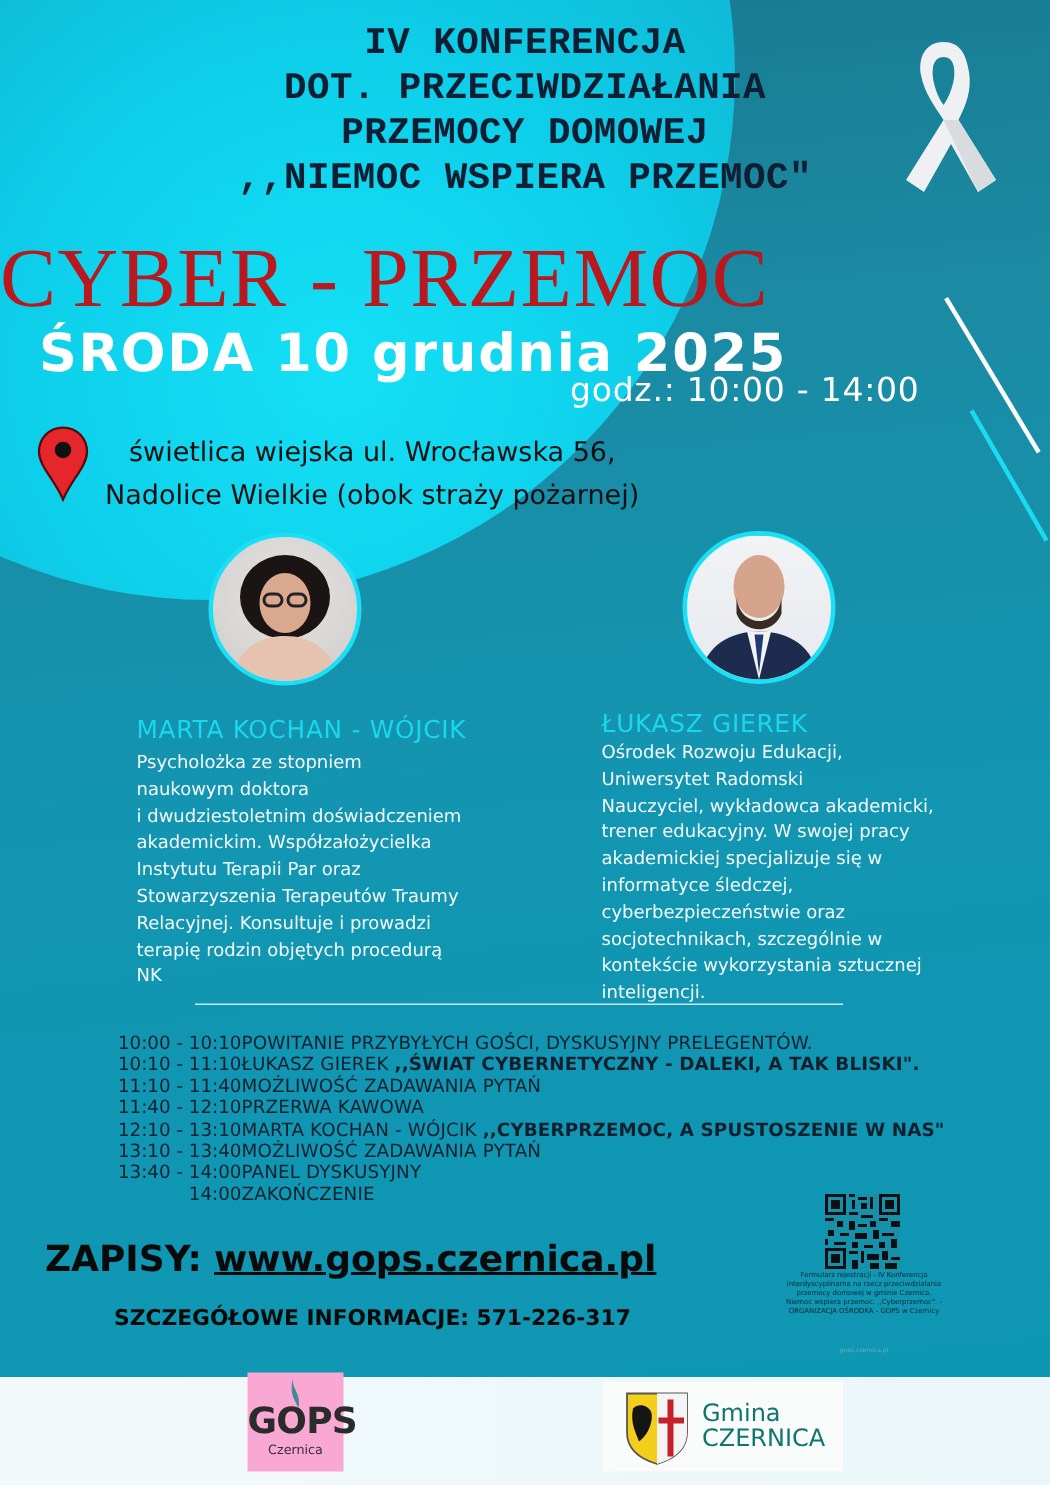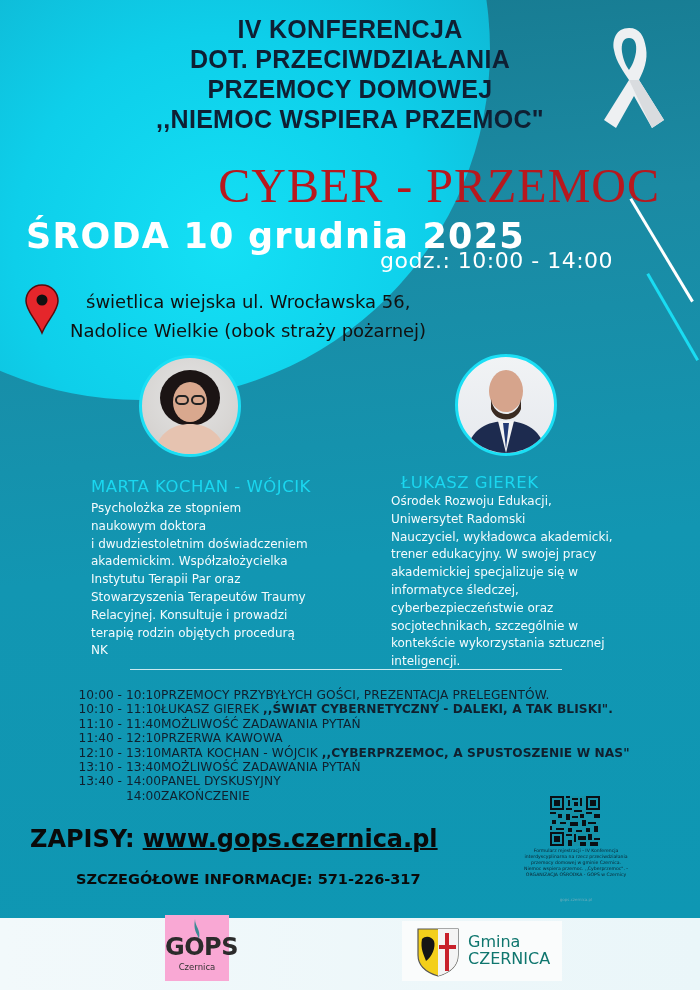--- a/index.html
+++ b/index.html
@@ -17,26 +17,26 @@
       background: radial-gradient(circle at 62% 78%, #14e0f5 0%, #0ecfea 30%, #0fb6d3 55%, #16a0bb 75%, rgba(22,150,180,0) 100%);
     }
     .deco-line { position: absolute; height: 3px; transform-origin: 0 0; }
     .deco-line.white { background: #ffffff; }
     .deco-line.cyan { background: #19dcf2; }
 
     .ribbon { position: absolute; left: 594px; top: 24px; width: 70px; height: 104px; }
 
     .title-block { position: absolute; left: 0; top: 14px; width: 700px; text-align: center; }
     .title-line {
-      font-family: Liberation Sans, sans-serif; font-weight: bold; font-size: 25px; line-height: 30px;
+      font-family: Liberation Mono, monospace; font-weight: bold; font-size: 25px; line-height: 30px;
       color: #0f1f33; letter-spacing: 0.3px;
     }
     .cyber-title {
-      position: absolute; left: 0; top: 160px; width: 660px; text-align: right;
-      font-family: "Liberation Serif", "DejaVu Serif", serif; font-size: 48px; line-height: 52px;
+      position: absolute; left: 0; top: 160px; width: 660px; text-align: left;
+      font-family: "Liberation Serif", "DejaVu Serif", serif; font-size: 56px; line-height: 52px;
       color: #b8181e; letter-spacing: 1px;
     }
     .date-line {
       position: absolute; left: 26px; top: 216px;
       font-family: "DejaVu Sans", sans-serif; font-weight: bold; font-size: 35px; color: #ffffff; letter-spacing: 1.2px;
     }
     .time-line {
       position: absolute; left: 380px; top: 248px;
       font-family: "DejaVu Sans", sans-serif; font-weight: normal; font-size: 22px; color: #ffffff; letter-spacing: 0.5px;
     }
@@ -51,21 +51,21 @@
     .photo.marta { left: 139px; top: 355px; background: radial-gradient(circle at 50% 40%, #e4e4e4 0%, #d8d6d4 60%, #cfcac7 100%); }
     .photo.lukasz { left: 455px; top: 354px; background: linear-gradient(180deg, #f1f3f5 0%, #e6e9ee 100%); }
 
     .speaker-name {
       position: absolute; font-family: "DejaVu Sans", sans-serif; font-size: 16.5px; color: #1ad7f0; letter-spacing: 0.5px;
     }
     .speaker-name.marta { left: 91px; top: 477px; }
     .speaker-name.lukasz { left: 401px; top: 473px; }
     .bio { position: absolute; font-family: "DejaVu Sans", sans-serif; font-size: 12px; line-height: 17.8px; color: #f4fbfd; white-space: pre-line; }
     .bio.marta { left: 91px; top: 500px; width: 240px; }
-    .bio.lukasz { left: 391px; top: 493px; width: 270px; }
+    .bio.lukasz { left: 401px; top: 493px; width: 270px; }
 
     .divider { position: absolute; left: 130px; top: 669px; width: 432px; height: 1px; background: #c9e9f0; }
 
     .schedule { position: absolute; left: 60px; top: 688px; width: 620px; }
     .sched-row { display: flex; height: 14.4px; line-height: 14.4px; font-size: 12.2px; color: #10202e; }
     .sched-time { width: 101px; text-align: right; flex: none; }
     .sched-text { flex: 1; white-space: nowrap; letter-spacing: 0.1px; }
     .sched-text b { font-weight: bold; }
 
     .qr { position: absolute; left: 550px; top: 796px; width: 50px; height: 50px; background: #07121a; }
@@ -161,21 +161,21 @@
 cyberbezpieczeństwie oraz
 socjotechnikach, szczególnie w
 kontekście wykorzystania sztucznej
 inteligencji.</div>
 
   <div class="divider"></div>
 
   <div class="schedule">
     <div class="sched-row">
       <span class="sched-time">10:00 - 10:10</span>
-      <span class="sched-text"><span>PRZEMOCY PRZYBYŁYCH GOŚCI, PREZENTACJA PRELEGENTÓW.</span><b></b></span>
+      <span class="sched-text"><span>POWITANIE PRZYBYŁYCH GOŚCI, DYSKUSYJNY PRELEGENTÓW.</span><b></b></span>
     </div>
     <div class="sched-row">
       <span class="sched-time">10:10 - 11:10</span>
       <span class="sched-text"><span>ŁUKASZ GIEREK </span><b>,,ŚWIAT CYBERNETYCZNY - DALEKI, A TAK BLISKI".</b></span>
     </div>
     <div class="sched-row">
       <span class="sched-time">11:10 - 11:40</span>
       <span class="sched-text"><span>MOŻLIWOŚĆ ZADAWANIA PYTAŃ</span><b></b></span>
     </div>
     <div class="sched-row">

